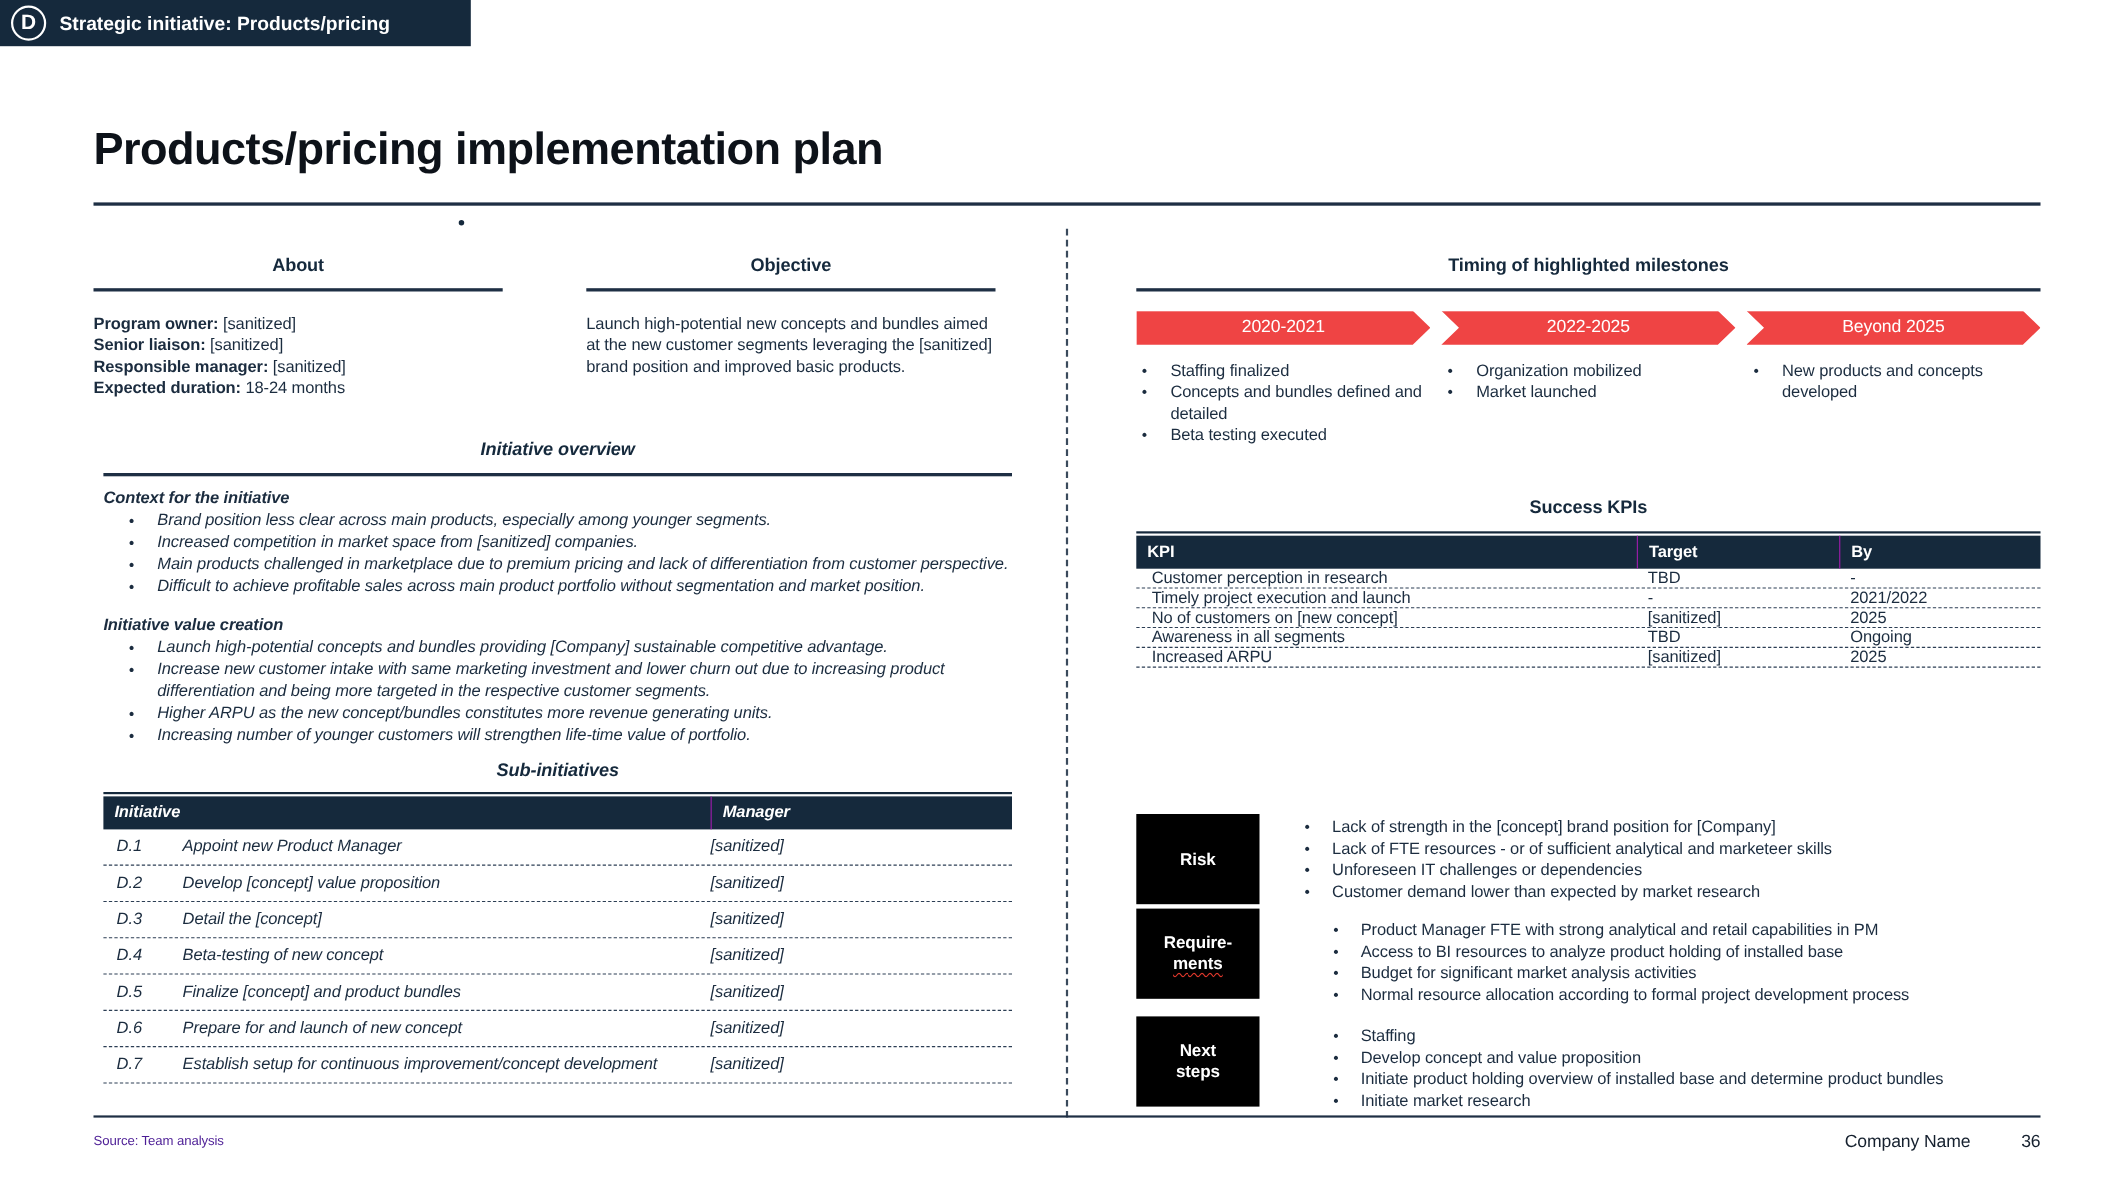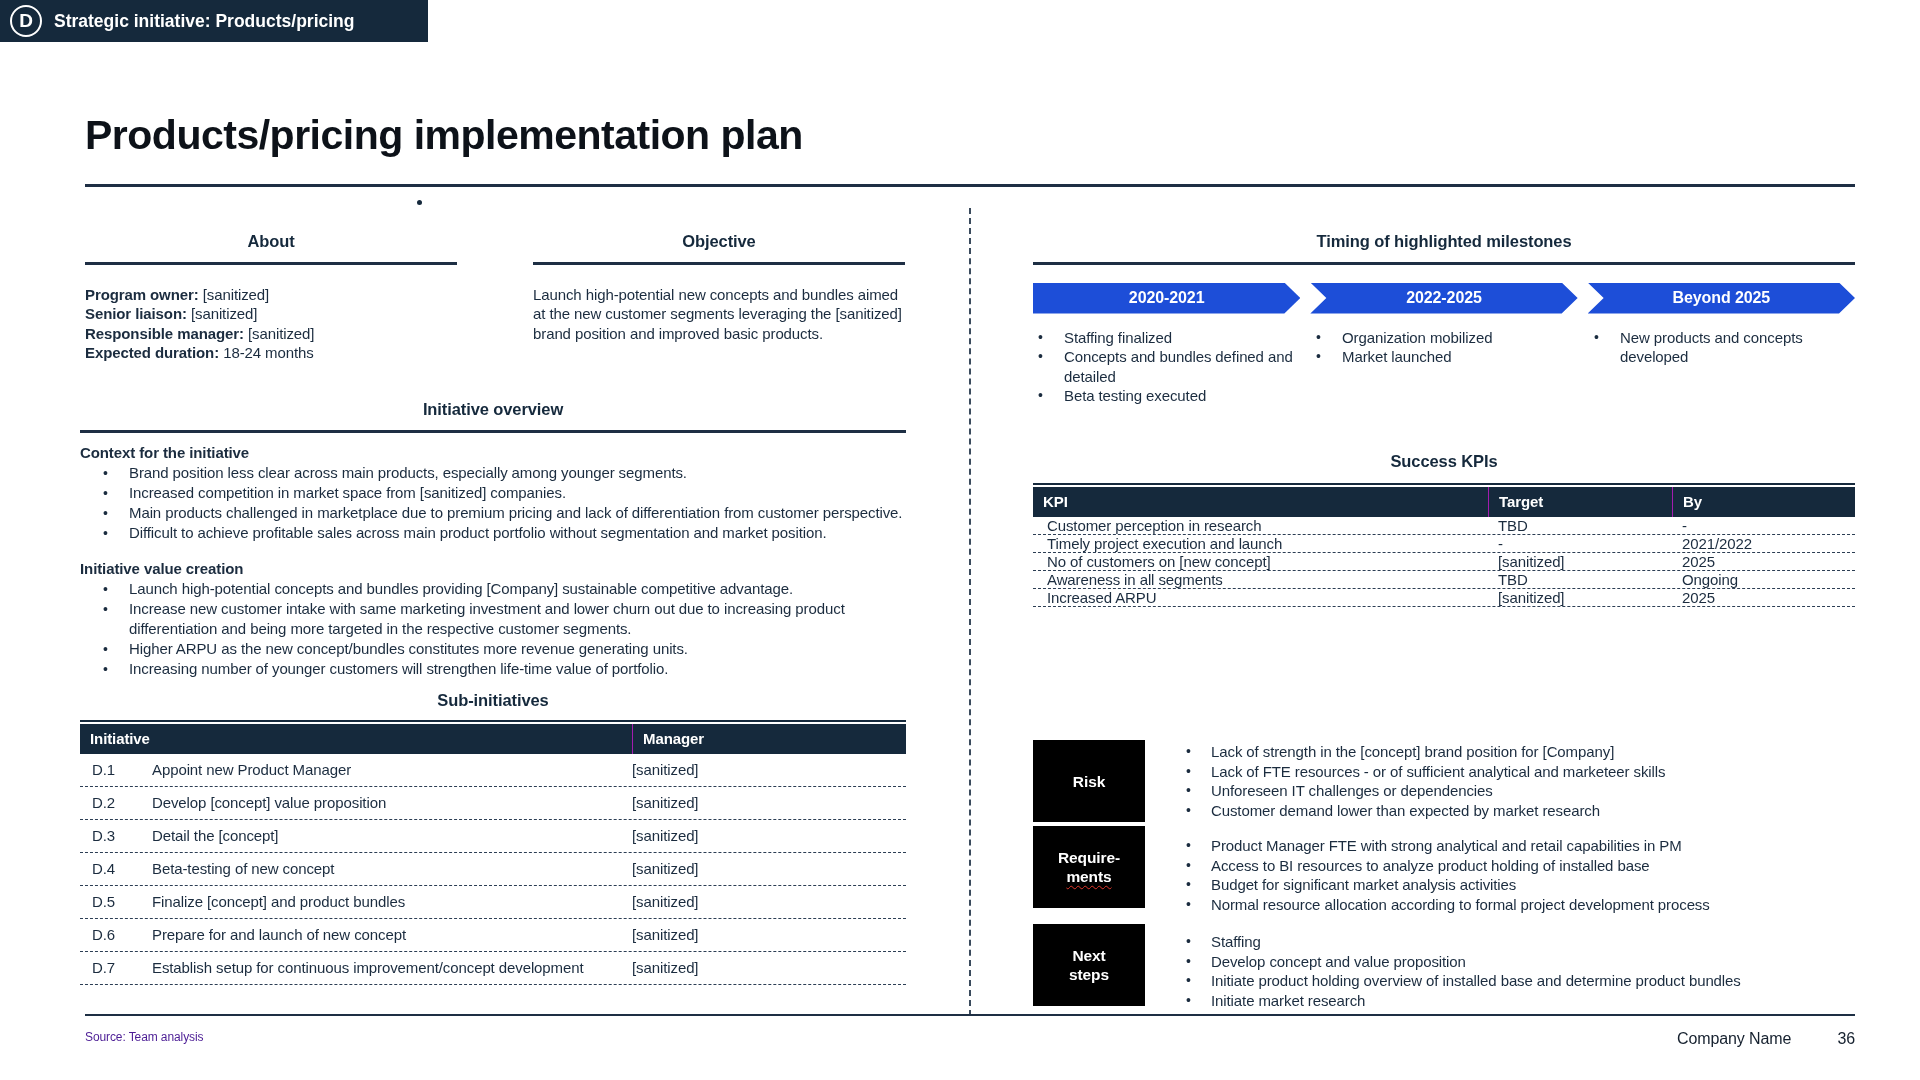--- a/index.html
+++ b/index.html
@@ -27,21 +27,21 @@
   ul.bullets li{ position:relative; font-size:15px; line-height:20px; color:#1b2c3f; }
   ul.bullets li::before { content:"•"; position:absolute; font-size:14px; color:#1b2c3f; }
 
   
   .sec-about     { position:absolute; left:85px;  top:232px; width:372px; }
   .sec-objective { position:absolute; left:533px; top:232px; width:372px; }
   .about-fields  { margin-top:20px; font-size:15px; line-height:19.5px; }
   .about-fields b{ font-weight:bold; }
   .objective-text{ margin-top:20px; font-size:15px; line-height:19.5px; }
 
-  .sec-overview  { position:absolute; left:80px; top:400px; width:826px; }
+  .sec-overview  { position:absolute; left:94px; top:400px; width:826px;font-style:italic; }
   .group-heading { font-weight:bold; font-size:15px; margin-top:10px; line-height:20px; }
   .sec-overview ul.bullets li { padding-left:49px; }
   .sec-overview ul.bullets li::before { left:23px; }
   .subinit-heading { margin-top:12px; }
 
   
   .tbl { margin-top:10px; border-top:2.5px solid #15293c; padding-top:2px; }
   .tbl-head { background:#15293c; color:#fff; font-weight:bold; font-size:15px; display:grid; }
   .tbl-head .cell { padding:6px 10px; line-height:18px; }
   .tbl-head .cell + .cell { border-left:1px solid #a21caf; }
@@ -54,36 +54,36 @@
   .kpi-row  { grid-template-columns:455px 184px 1fr; height:18px; }
   .kpi-row .cell-kpi { padding-left:14px; }
   .kpi-cell { padding-left:10px; }
 
   
   .v-divider { position:absolute; left:969px; top:208px; height:808px; border-left:2px dashed #3a4a5c; }
 
   
   .sec-timing { position:absolute; left:1033px; top:232px; width:822px; }
   .chevrons { display:flex; gap:10px; margin-top:18px; height:31px; }
-  .chev { flex:1; background:#1d4ed8; color:#fff; font-weight:bold; font-size:16px;
+  .chev { flex:1; background:#ef4444; color:#fff; font-weight:normal; font-size:16px;
           display:flex; align-items:center; justify-content:center;
           clip-path:polygon(0 0, calc(100% - 16px) 0, 100% 50%, calc(100% - 16px) 100%, 0 100%); }
   .chev.notched { clip-path:polygon(0 0, calc(100% - 16px) 0, 100% 50%, calc(100% - 16px) 100%, 0 100%, 16px 50%); }
   .phase-bullets { display:grid; grid-template-columns:repeat(3,1fr); gap:12px; margin-top:14px; }
   .phase-bullets ul.bullets li { padding-left:31px; line-height:19.5px; }
   .phase-bullets ul.bullets li::before { left:5px; }
 
   
   .sec-kpis { position:absolute; left:1033px; top:452px; width:822px; }
   .sec-kpis .tbl { margin-top:12px; }
 
   
   .sec-blocks { position:absolute; left:1033px; top:740px; width:822px; }
   .block-row { display:flex; align-items:flex-start; }
-  .block-row + .block-row { margin-top:4px; }
+  .block-row + .block-row { margin-top:4px;gap:26px; }
   .block-row.last { margin-top:10px; }
   .block-label { width:112px; height:82px; background:#000000; color:#fff; font-weight:bold;
                  font-size:15.5px; line-height:19px; display:flex; flex-direction:column;
                  align-items:center; justify-content:center; text-align:center; flex:none; }
   .wavy { text-decoration:underline; text-decoration-style:wavy; text-decoration-color:#e0372b;
           text-decoration-thickness:1px; text-underline-offset:3px; }
   .block-bullets { flex:1; padding-left:0; }
   .block-bullets ul.bullets li { padding-left:66px; line-height:19.5px; }
   .block-bullets ul.bullets li::before { left:41px; }
   .bt-2  { padding-top:2px; }

